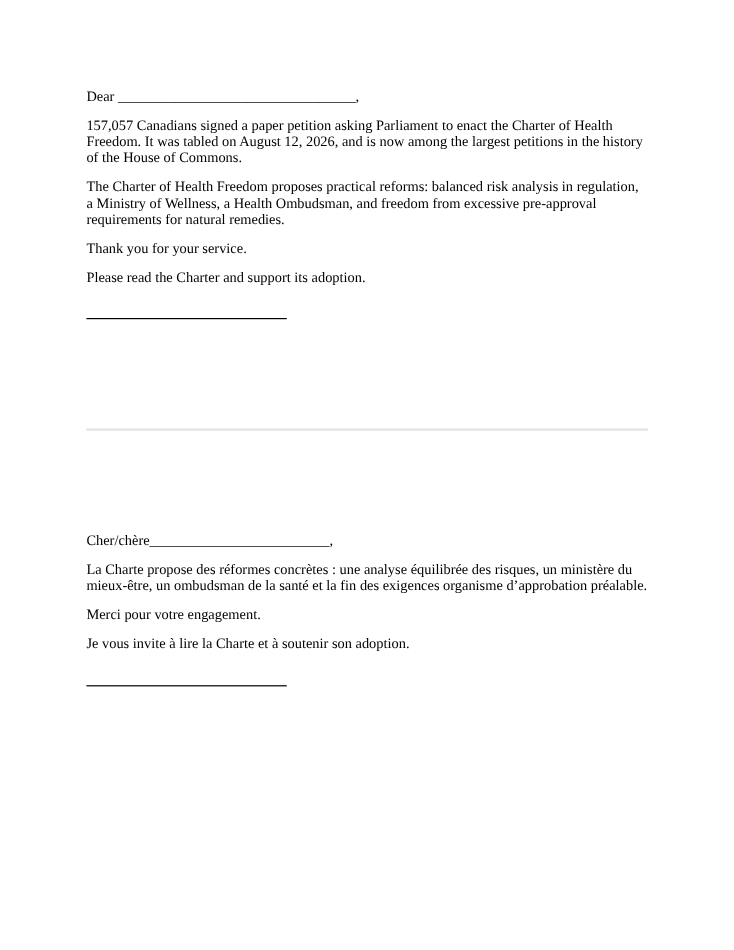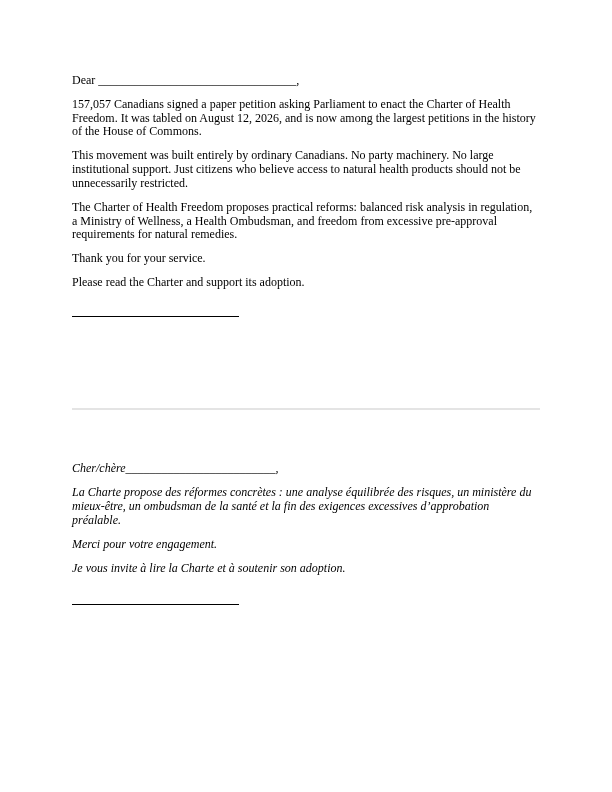--- a/index.html
+++ b/index.html
@@ -39,44 +39,42 @@
   }
   .sig-line.fr {
     margin-top: 28px;
   }
   .divider {
     height: 2.5px;
     background: #e4e4e4;
     margin-top: 91px;
   }
   .letter-fr {
-    margin-top: 52px;
-    font-style: italic;
+    margin-top: 85px;
   }
 </style>
 </head>
 <body>
 
 <div class="page">
   <div class="content">
 
     <section class="letter-en">
       <p class="greeting">Dear _________________________________,</p>
       <p>157,057 Canadians signed a paper petition asking Parliament to enact the Charter of Health Freedom. It was tabled on August 12, 2026, and is now among the largest petitions in the history of the House of Commons.</p>
-      <p>This movement was built entirely by ordinary Canadians. No party machinery. No large institutional support. Just citizens who believe access to natural health products should not be unnecessarily restricted.</p>
       <p>The Charter of Health Freedom proposes practical reforms: balanced risk analysis in regulation, a Ministry of Wellness, a Health Ombudsman, and freedom from excessive pre-approval requirements for natural remedies.</p>
       <p>Thank you for your service.</p>
       <p>Please read the Charter and support its adoption.</p>
       <div class="sig-line"></div>
     </section>
 
     <div class="divider"></div>
 
     <section class="letter-fr">
       <p class="greeting">Cher/chère_________________________,</p>
-      <p>La Charte propose des réformes concrètes : une analyse équilibrée des risques, un ministère du mieux-être, un ombudsman de la santé et la fin des exigences excessives d’approbation préalable.</p>
+      <p>La Charte propose des réformes concrètes : une analyse équilibrée des risques, un ministère du mieux-être, un ombudsman de la santé et la fin des exigences organisme d’approbation préalable.</p>
       <p>Merci pour votre engagement.</p>
       <p>Je vous invite à lire la Charte et à soutenir son adoption.</p>
       <div class="sig-line fr"></div>
     </section>
 
   </div>
 </div>
 
 </body></html>

